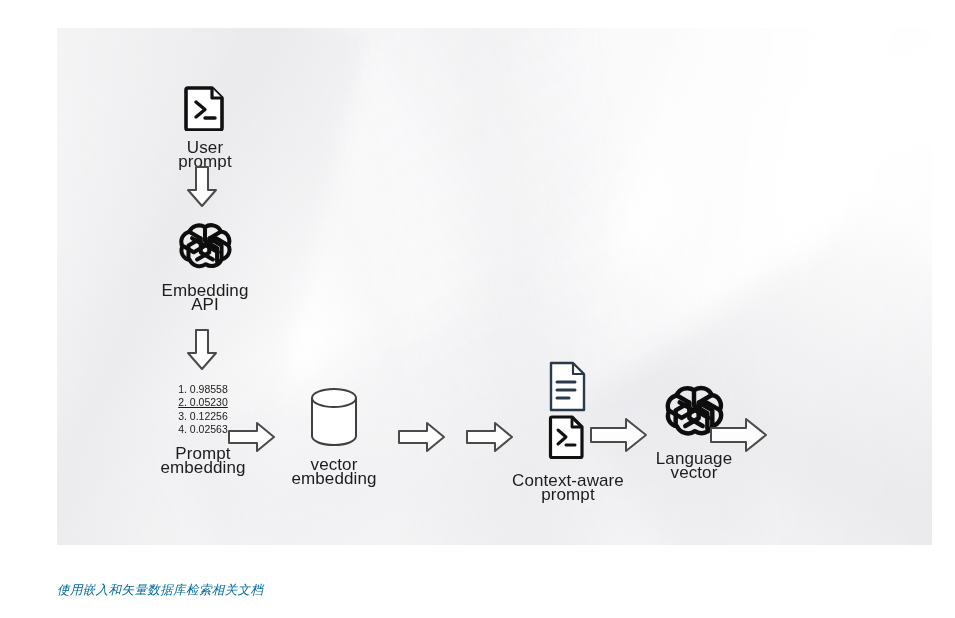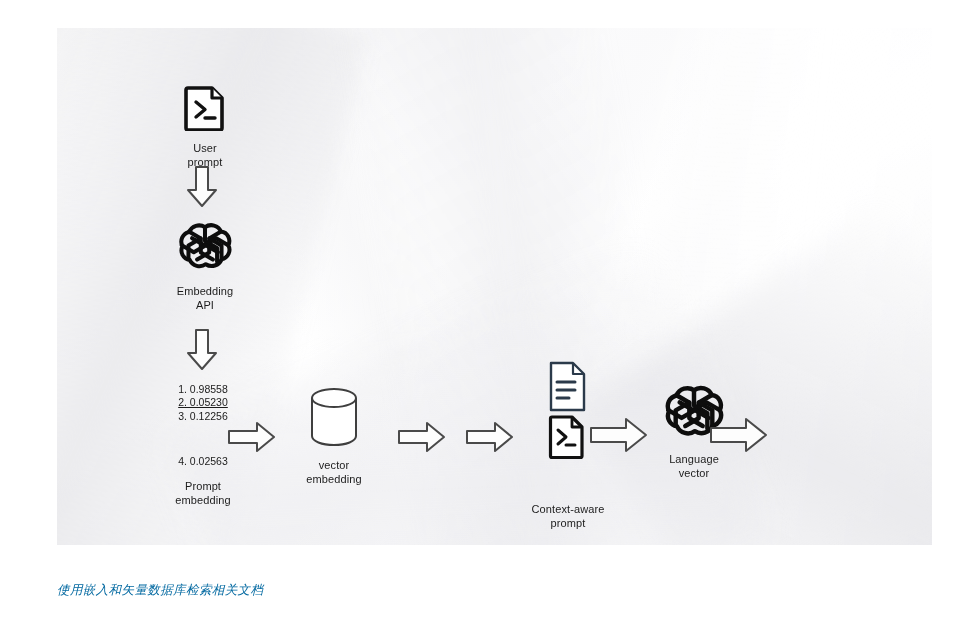--- a/index.html
+++ b/index.html
@@ -66,21 +66,21 @@
 
   
   .node {
     position: absolute;
     display: flex;
     flex-direction: column;
     align-items: center;
   }
   .node-label {
     margin-top: 6px;
-    font-size: 11px;
+    font-size: 17px;
     line-height: 14px;
     color: #1c1c1c;
     text-align: center;
     white-space: pre-line;
     letter-spacing: 0.1px;
   }
   .icon-box { display: block; }
 
   
   .arrow { position: absolute; }
@@ -154,21 +154,21 @@
       <path d="M14 2 h12 v23 h8 L20 41 L6 25 h8 z" fill="#fdfdfd" stroke="#4a4a4a" stroke-width="2" stroke-linejoin="round"></path>
     </svg>
   </div>
 
   <div class="node" style="left:86px; top:355px; width:120px;">
     <span class="icon-box">
       <span style="display:block; font-size:10.5px; line-height:13.4px; color:#1b1b1b; text-align:left;">
         <span style="display:block;">1. 0.98558</span>
         <span style="display:block;text-decoration:underline;">2. 0.05230</span>
         <span style="display:block;text-align:right;">3. 0.12256</span>
-        <span style="display:block;margin-top:32px;">4. 0.02563</span>
+        <span style="display:block;">4. 0.02563</span>
       </span>
     </span>
     <span class="node-label" style="margin-top:10px;">Prompt
 embedding</span>
   </div>
 
   <div class="arrow" style="left:170px; top:392px;">
     <svg width="50" height="34" viewBox="0 0 50 34">
       <path d="M2 11 h28 v-8 L47 17 L30 31 v-8 h-28 z" fill="#fdfdfd" stroke="#4a4a4a" stroke-width="2" stroke-linejoin="round"></path>
     </svg>
@@ -191,21 +191,21 @@
     </svg>
   </div>
 
 
   <div class="arrow" style="left:408px; top:392px;">
     <svg width="50" height="34" viewBox="0 0 50 34">
       <path d="M2 11 h28 v-8 L47 17 L30 31 v-8 h-28 z" fill="#fdfdfd" stroke="#4a4a4a" stroke-width="2" stroke-linejoin="round"></path>
     </svg>
   </div>
 
-  <div class="node" style="left:446px; top:332px; width:130px;gap:28px;">
+  <div class="node" style="left:446px; top:332px; width:130px;">
     <span class="icon-box">
       <svg width="46" height="104" viewBox="0 0 46 104">
 
         <path d="M6 3 h22 l11 11 v36 h-33 z" fill="#ffffff" stroke="#2b3a4a" stroke-width="2.4" stroke-linejoin="round"></path>
         <path d="M28 3 v11 h11" fill="none" stroke="#2b3a4a" stroke-width="2.2" stroke-linejoin="round"></path>
         <path d="M12 22 h18" stroke="#2b3a4a" stroke-width="3" stroke-linecap="round"></path>
         <path d="M12 30 h18" stroke="#2b3a4a" stroke-width="3" stroke-linecap="round"></path>
         <path d="M12 38 h12" stroke="#2b3a4a" stroke-width="3" stroke-linecap="round"></path>
 
         <path d="M7 57 h20 l10 10 v29 a1.5 1.5 0 0 1 -1.5 1.5 h-28.5 a1.5 1.5 0 0 1 -1.5 -1.5 v-37.5 a1.5 1.5 0 0 1 1.5 -1.5 z" fill="#ffffff" stroke="#111111" stroke-width="3.2" stroke-linejoin="round"></path>

